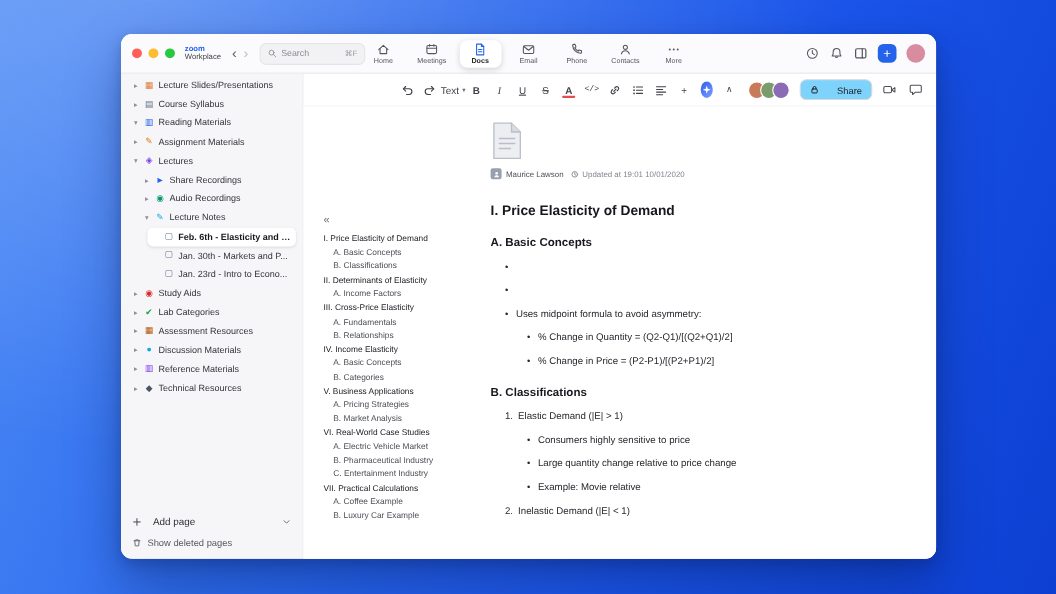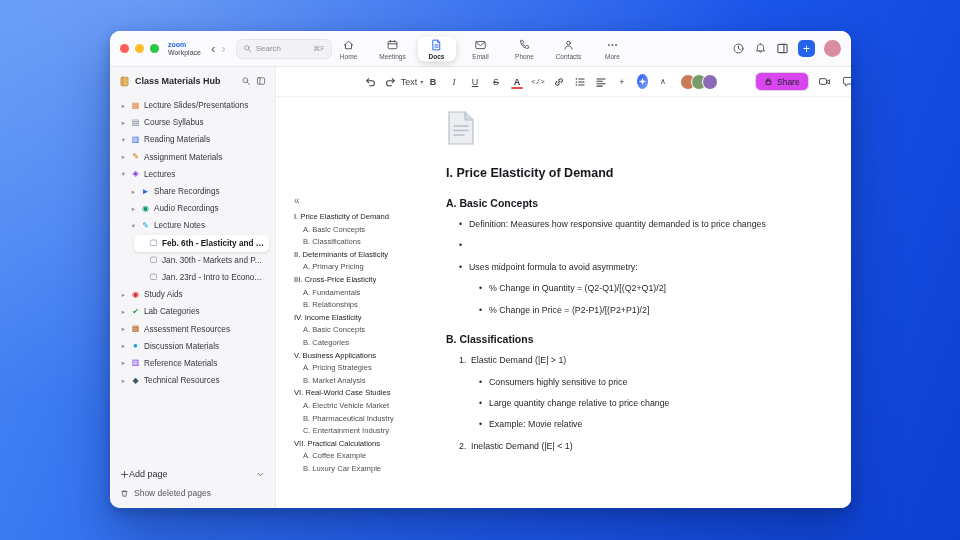--- a/index.html
+++ b/index.html
@@ -54,21 +54,21 @@
   .tree{flex:1; padding:2px 6px 0; min-height:0; overflow:hidden;}
   .tree-row{display:flex; align-items:center; gap:4px; height:17.2px; padding:0 4px; border-radius:5px;}
   .chev{flex:0 0 7px; width:7px; font-size:6.5px; color:#8e9198; text-align:center;}
   .tree-icon{flex:0 0 9px; width:9px; font-size:8px; line-height:1; text-align:center;}
   .tree-label{flex:1; font-size:8.2px; color:#33363c; white-space:nowrap; overflow:hidden; text-overflow:ellipsis;}
   .tree-row.lv1{margin-left:10px;}
   .tree-row.lv2{margin-left:18px;}
   .tree-row.selected{background:#fff; box-shadow:0 1px 3px rgba(0,0,0,.12);}
   .tree-row.selected .tree-label{color:#17181c; font-weight:bold;}
   .sb-bottom{padding:4px 10px 10px;}
-  .add-row{display:flex; align-items:center; gap:0; font-size:9px; color:#2c2e33;}
+  .add-row{display:flex; align-items:center; gap:10px; font-size:9px; color:#2c2e33;}
   .add-row svg{width:9px;height:9px;color:#44474d}
   .add-chev{margin-left:auto;}
   .add-chev svg{color:#6a6d74}
   .deleted-row{margin-top:9px; display:flex; align-items:center; gap:5px; font-size:8.5px; color:#55585e;}
   .deleted-row svg{width:9px;height:9px;color:#6a6d74}
 
   
   .content{flex:1; display:flex; flex-direction:column; background:#fff; min-width:0;}
   .doc-toolbar{flex:0 0 30px; height:30px; display:flex; align-items:center; gap:9px; padding:0 12px 0 88px; color:#3f424a; border-bottom:1px solid #f2f2f4;}
   .tb{display:flex; align-items:center; justify-content:center; font-size:9px; min-width:12px;}
@@ -81,21 +81,21 @@
   .tb-s{text-decoration:line-through}
   .tb-a{position:relative; font-weight:bold;}
   .tb-a::after{content:""; position:absolute; left:0; right:0; bottom:-2px; height:2px; background:#e34d4d; border-radius:1px;}
   .tb-code{font-family:"Liberation Mono", monospace; font-size:7.5px;}
   .ai-btn{width:15px;height:15px;border-radius:50%;background:linear-gradient(135deg,#2e5df0,#7aa0ff);display:flex;align-items:center;justify-content:center;}
   .ai-btn svg{width:11px;height:11px}
   .collapse{font-size:8px}
   .avatars{display:flex; margin-left:2px;}
   .av{width:16px;height:16px;border-radius:50%;border:1.5px solid #fff;margin-left:-5px;}
   .av:first-child{margin-left:0;}
-  .share-btn{display:flex;align-items:center;gap:4px;height:19px;padding:0 8px;border:1px solid #d8d8dd;border-radius:6px;font-size:8.5px;color:#202227;background:#d946ef;margin-left:28px;}
+  .share-btn{display:flex;align-items:center;gap:16px;height:19px;padding:0 8px;border:1px solid #d8d8dd;border-radius:6px;font-size:8.5px;color:#202227;background:#7dd3fc;}
   .share-btn svg{width:9px;height:9px}
   .tb-right{margin-left:auto;display:flex;align-items:center;gap:11px;}
   .tb-right svg{width:13px;height:13px;color:#4a4d54}
 
   .doc-wrap{flex:1; position:relative; min-height:0; background:#fff; overflow:hidden;}
   .toc-collapse{position:absolute; left:18px; top:98px; font-size:10px; color:#6a6d74;}
   .toc{position:absolute; left:18px; top:114px; width:152px;}
   .toc-row{font-size:7.6px; line-height:12.6px; color:#3c3f46; white-space:nowrap; overflow:hidden;}
   .toc-row.toc-lv0{color:#212329;}
   .toc-row.toc-lv1{padding-left:9px; color:#4c4f56;}
@@ -238,41 +238,20 @@
           </svg>
         </span>
       <span class="plus-btn">+</span>
       <span class="user-avatar" style="background: rgb(217, 139, 160);"></span>
     </div>
   </div>
 
   <div class="main">
 
     <div class="sidebar">
-      <div class="sb-head">
-        <span class="nb">
-            <svg viewBox="0 0 14 14">
-              <rect x="2.5" y="1.5" width="9" height="11" rx="1.2" fill="#e8b768" stroke="#c08f3f" stroke-width="1"></rect>
-              <path d="M5 1.5v11" stroke="#c08f3f" stroke-width="1"></path>
-            </svg>
-          </span>
-        <span class="sb-title">Class Materials Hub</span>
-        <span class="sb-ic">
-            <svg viewBox="0 0 14 14">
-              <circle cx="6" cy="6" r="3.4"></circle>
-              <path d="M8.6 8.6 12 12"></path>
-            </svg>
-          </span>
-        <span class="sb-ic">
-            <svg viewBox="0 0 14 14">
-              <rect x="2" y="2.5" width="10" height="9" rx="1.5"></rect>
-              <path d="M5.5 2.5v9"></path>
-            </svg>
-          </span>
-      </div>
       <div class="tree">
 
           <div class="tree-row lv0">
             <span class="chev">▸</span>
             <span class="tree-icon" style="color: rgb(224, 123, 57);">▦</span>
             <span class="tree-label">Lecture Slides/Presentations</span>
           </div>
 
           <div class="tree-row lv0">
             <span class="chev">▸</span>
@@ -478,21 +457,21 @@
         </span>
       </div>
 
       <div class="doc-wrap">
         <span class="toc-collapse">«</span>
         <div class="toc">
             <div class="toc-row toc-lv0">I. Price Elasticity of Demand</div>
             <div class="toc-row toc-lv1">A. Basic Concepts</div>
             <div class="toc-row toc-lv1">B. Classifications</div>
             <div class="toc-row toc-lv0">II. Determinants of Elasticity</div>
-            <div class="toc-row toc-lv1">A. Primary Pricing</div>
+            <div class="toc-row toc-lv1">A. Income Factors</div>
             <div class="toc-row toc-lv0">III. Cross-Price Elasticity</div>
             <div class="toc-row toc-lv1">A. Fundamentals</div>
             <div class="toc-row toc-lv1">B. Relationships</div>
             <div class="toc-row toc-lv0">IV. Income Elasticity</div>
             <div class="toc-row toc-lv1">A. Basic Concepts</div>
             <div class="toc-row toc-lv1">B. Categories</div>
             <div class="toc-row toc-lv0">V. Business Applications</div>
             <div class="toc-row toc-lv1">A. Pricing Strategies</div>
             <div class="toc-row toc-lv1">B. Market Analysis</div>
             <div class="toc-row toc-lv0">VI. Real-World Case Studies</div>
@@ -504,26 +483,41 @@
             <div class="toc-row toc-lv1">B. Luxury Car Example</div>
           </div>
         <div class="doc-body">
           <div class="doc-icon">
             <svg viewBox="0 0 30 34">
                 <path d="M3 1h16l8 8v24H3z" fill="#eceef2" stroke="#b9bec8" stroke-width="1.2"></path>
                 <path d="M19 1v8h8" fill="#d7dbe2" stroke="#b9bec8" stroke-width="1.2"></path>
                 <path d="M8 15h14M8 19.5h14M8 24h10" stroke="#b9bec8" stroke-width="1.4"></path>
               </svg>
           </div>
+          <div class="doc-meta">
+            <span class="meta-avatar">
+                <svg viewBox="0 0 10 10">
+                  <circle cx="5" cy="3.6" r="1.7" fill="#ffffff" stroke="none"></circle>
+                  <path d="M1.8 8.8c.5-1.9 1.7-2.7 3.2-2.7s2.7.8 3.2 2.7z" fill="#ffffff" stroke="none"></path>
+                </svg>
+              </span>
+            <span>Maurice Lawson</span>
+            <span class="meta-updated">
+              <svg viewBox="0 0 10 10">
+                  <circle cx="5" cy="5" r="3.6"></circle>
+                  <path d="M5 3v2.2l1.4.9"></path>
+                </svg>
+              <span>Updated at 19:01 10/01/2020</span>
+            </span>
+          </div>
           <div>
               <div class="doc-h2">I. Price Elasticity of Demand</div>
               <div class="doc-h3">A. Basic Concepts</div>
               <div class="li l1">
                 <span class="b">•</span>
-                <span class="t">Definition: Measures how responsive quantity demanded is to price changes</span>
               </div>
               <div class="li l1">
                 <span class="b">•</span>
               </div>
               <div class="li l1">
                 <span class="b">•</span>
                 <span class="t">Uses midpoint formula to avoid asymmetry:</span>
               </div>
               <div class="li l2">
                 <span class="b">•</span>

